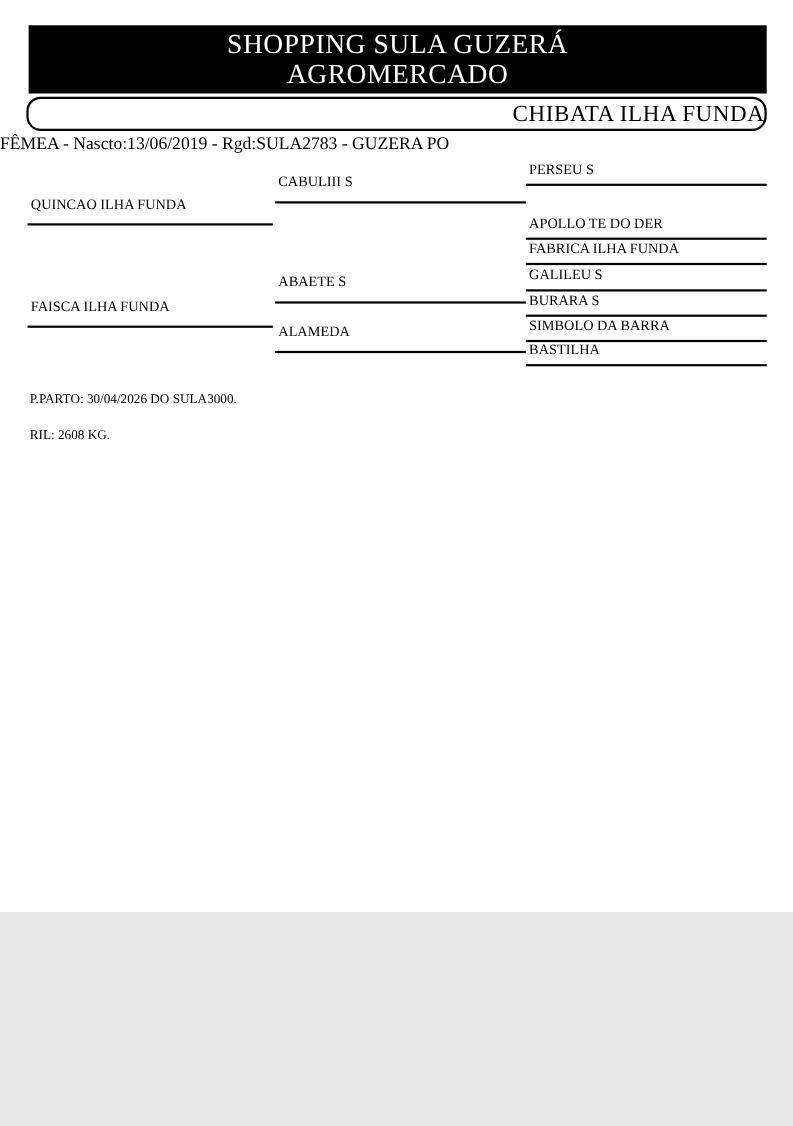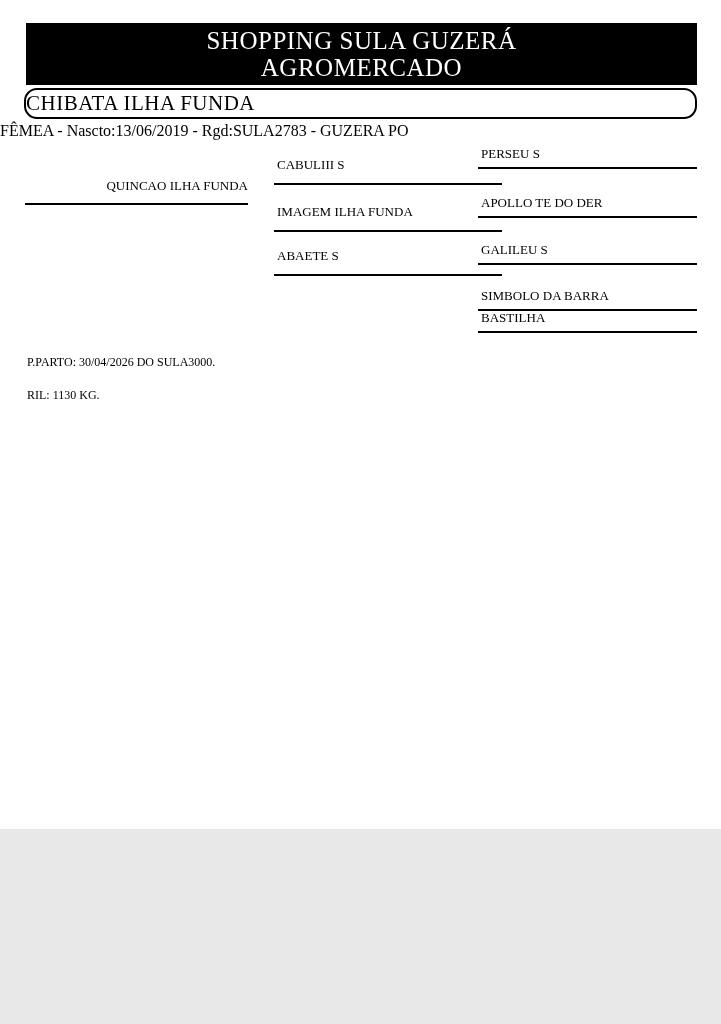--- a/index.html
+++ b/index.html
@@ -10,34 +10,34 @@
   }
   .header-bar{
     position:absolute;left:26px;top:23px;width:671px;height:62px;
     background:#000;color:#fff;text-align:center;
     font-size:25px;line-height:27px;padding-top:4px;box-sizing:border-box;
     letter-spacing:0.5px;
   }
   .title-box{
     position:absolute;left:24px;top:88px;width:673px;height:31px;
     border:2.5px solid #000;border-radius:13px;box-sizing:border-box;
-    text-align:left;font-size:21px;line-height:26px;letter-spacing:0.5px;
+    text-align:right;font-size:21px;line-height:26px;letter-spacing:0.5px;
   }
   .subtitle{
     position:absolute;left:0;top:121px;width:721px;text-align:left;
     font-size:16px;line-height:20px;
   }
   .tree{position:absolute;left:0;top:0;width:721px;height:340px;}
   .cell{
     position:absolute;font-size:13px;line-height:16px;
     border-bottom:2px solid #000;box-sizing:content-box;
     padding-left:3px;white-space:nowrap;overflow:visible;
   }
-  .g1{left:25px;width:220px;padding-bottom:9px;text-align:right;}
-  .g2{left:250px;width:225px;padding-bottom:10px;margin-left:24px;}
+  .g1{left:25px;width:220px;padding-bottom:9px;}
+  .g2{left:250px;width:225px;padding-bottom:10px;}
   .g3{left:478px;width:216px;padding-bottom:5px;}
   .note{
     position:absolute;left:27px;font-size:12px;line-height:20px;white-space:nowrap;
   }
 </style>
 </head>
 <body>
 
 <div class="page">
 
@@ -48,29 +48,32 @@
 
   <div class="title-box">
     <span>CHIBATA ILHA FUNDA</span>
   </div>
 
   <div class="subtitle">FÊMEA - Nascto:13/06/2019 - Rgd:SULA2783 - GUZERA PO</div>
 
   <div class="tree">
 
     <div class="cell g1" style="top:178px">QUINCAO ILHA FUNDA</div>
+    <div class="cell g1" style="top:271px">FAISCA ILHA FUNDA</div>
 
     <div class="cell g2" style="top:157px">CABULIII S</div>
-    <div class="cell g2" style="top:204px">IMAGEM ILHA FUNDA</div>
     <div class="cell g2" style="top:248px">ABAETE S</div>
+    <div class="cell g2" style="top:293px">ALAMEDA</div>
 
     <div class="cell g3" style="top:146px">PERSEU S</div>
     <div class="cell g3" style="top:195px">APOLLO TE DO DER</div>
+    <div class="cell g3" style="top:218px">FABRICA ILHA FUNDA</div>
     <div class="cell g3" style="top:242px">GALILEU S</div>
+    <div class="cell g3" style="top:265px">BURARA S</div>
     <div class="cell g3" style="top:288px">SIMBOLO DA BARRA</div>
     <div class="cell g3" style="top:310px">BASTILHA</div>
 
   </div>
 
   <div class="note" style="top:352px">P.PARTO: 30/04/2026 DO SULA3000.</div>
-  <div class="note" style="top:385px">RIL: 1130 KG.</div>
+  <div class="note" style="top:385px">RIL: 2608 KG.</div>
 
 </div>
 
 </body></html>

